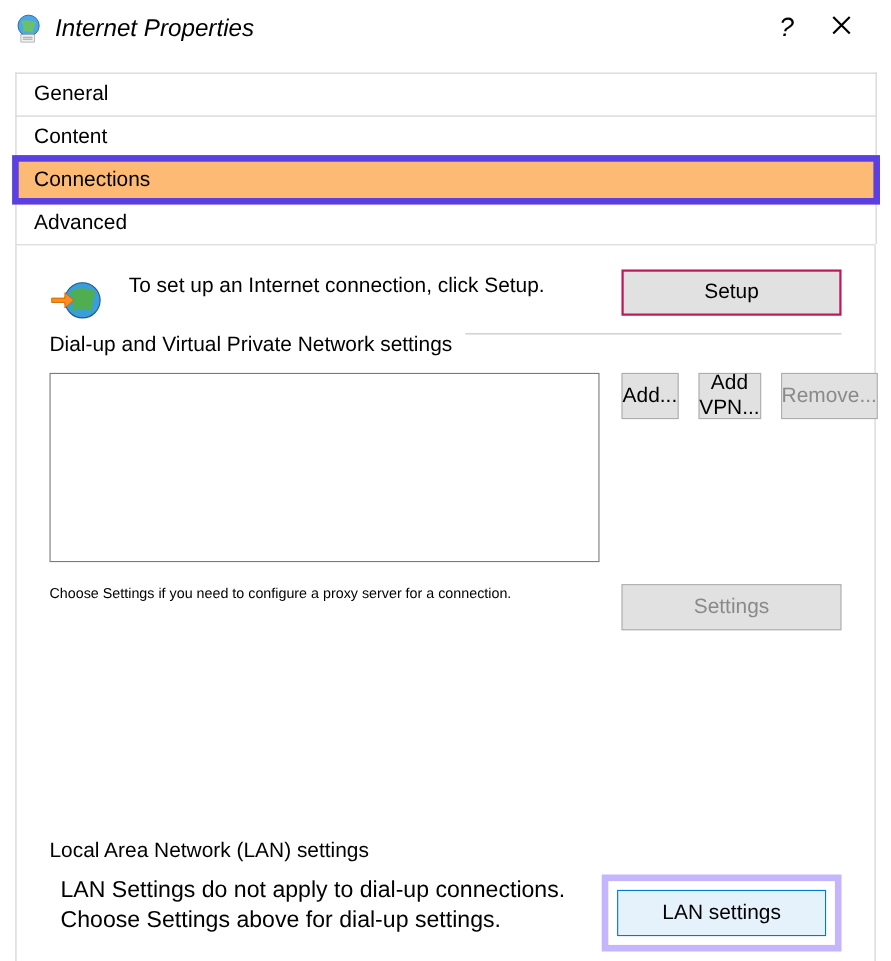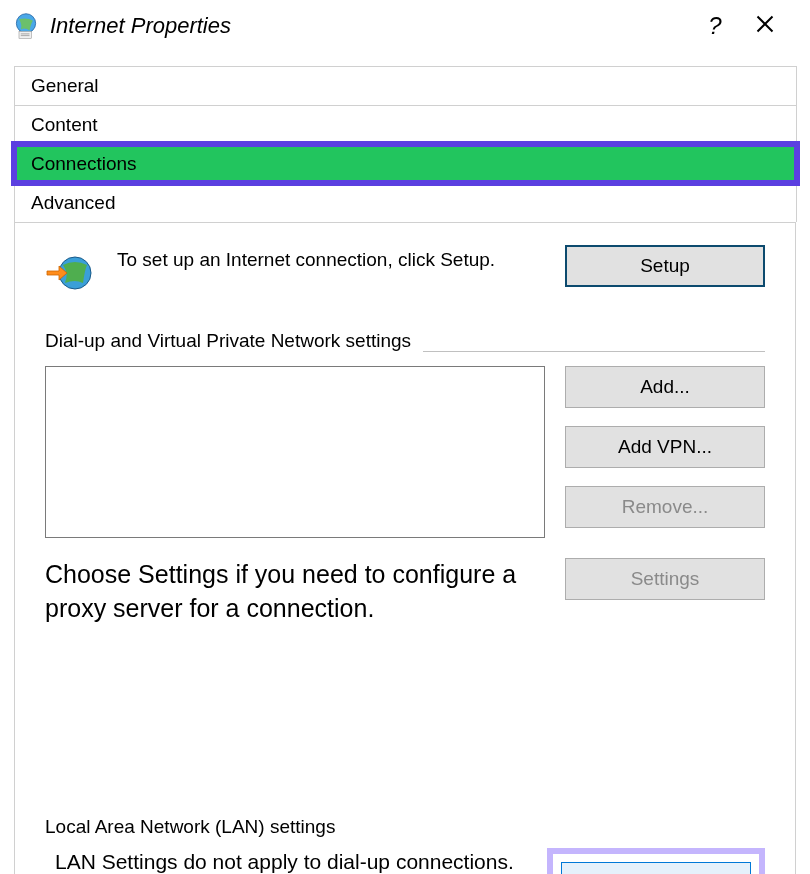--- a/index.html
+++ b/index.html
@@ -52,21 +52,21 @@
       padding: 8px 16px 8px 16px;
       border: 1px solid #d0d0d0;
       border-bottom: none;
       background: #fff;
       cursor: pointer;
       font-size: 19px;
       margin-right: -1px;
       position: relative;
     }
     .tab.active {
-      background: #22c55e;
+      background: #fdba74;
       z-index: 2;
     }
     .tab.highlighted {
       outline: 6px solid #5b3fe0;
       outline-offset: -3px;
       z-index: 3;
     }
     .panel {
       border: 1px solid #d0d0d0;
       border-top: none;
@@ -96,35 +96,34 @@
       justify-content: center;
       background: #e1e1e1;
       border: 1px solid #adadad;
       height: 42px;
       width: 200px;
       font-size: 19px;
       cursor: pointer;
       font-family: inherit;
     }
     .btn.focused {
-      border: 2px solid #0c4a6e;
+      border: 2px solid #be185d;
       background: #e1e1e1;
     }
     .btn.disabled {
       color: #8a8a8a;
       cursor: default;
     }
     .btn.selected {
       background: #e5f1fb;
       border: 1px solid #0078d7;
     }
     .section-header {
       display: flex;
-      align-items: flex-end;
-      margin-top: 28px;
+      align-items: flex-start;
       margin-bottom: 14px;
       gap: 12px;
     }
     .section-header .label {
       font-size: 19px;
       white-space: nowrap;
     }
     .section-header .line {
       flex: 1;
       height: 1px;
@@ -136,33 +135,33 @@
       align-items: flex-start;
     }
     .listbox {
       flex: 1;
       height: 172px;
       border: 1px solid #7a7a7a;
       background: #fff;
     }
     .btn-col {
       display: flex;
-      flex-direction: column;
+      flex-direction: row;
       gap: 18px;
       width: 200px;
     }
     .proxy-row {
       display: flex;
       gap: 20px;
       margin-top: 20px;
       align-items: flex-start;
     }
     .proxy-row .text {
       flex: 1;
-      font-size: 25px;
+      font-size: 13px;
       line-height: 1.35;
     }
     .lan-section {
       margin-top: 190px;
     }
     .lan-section .header-text {
       font-size: 19px;
       margin-bottom: 10px;
     }
     .lan-row {

